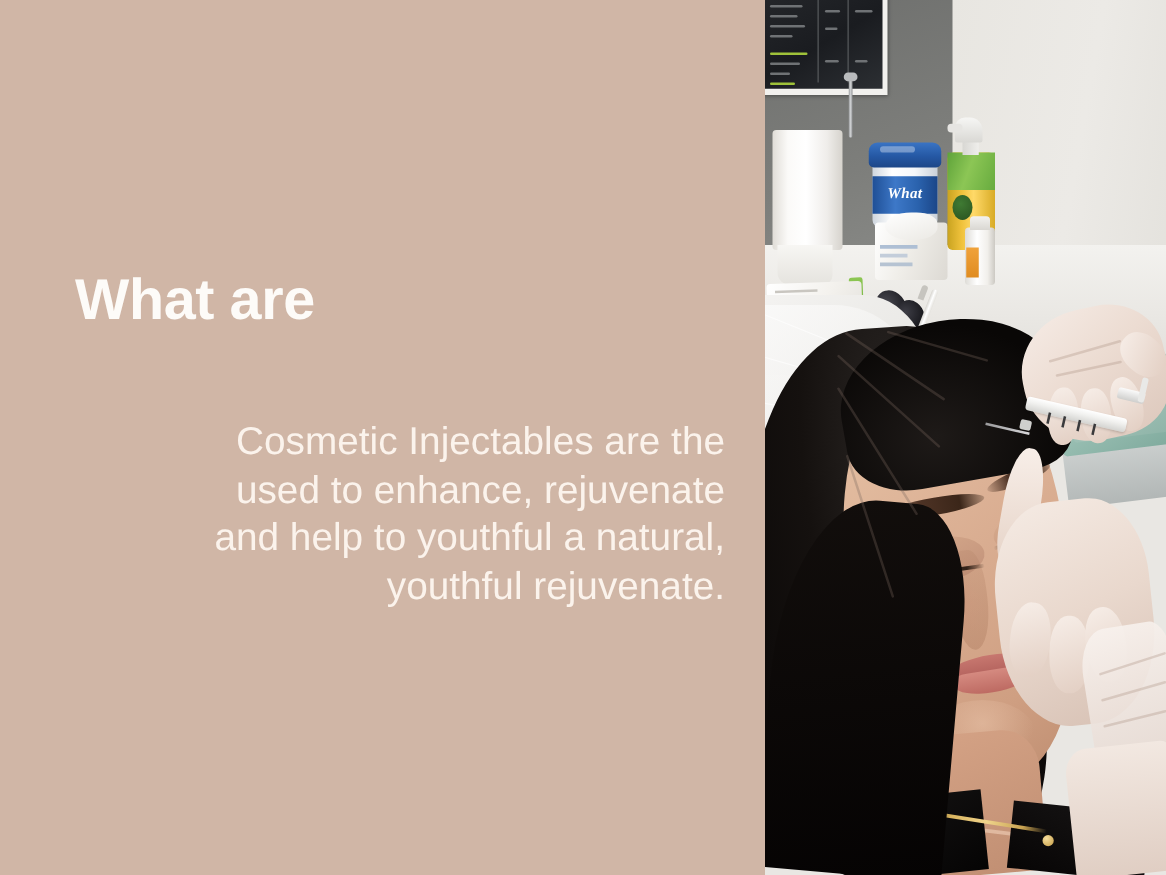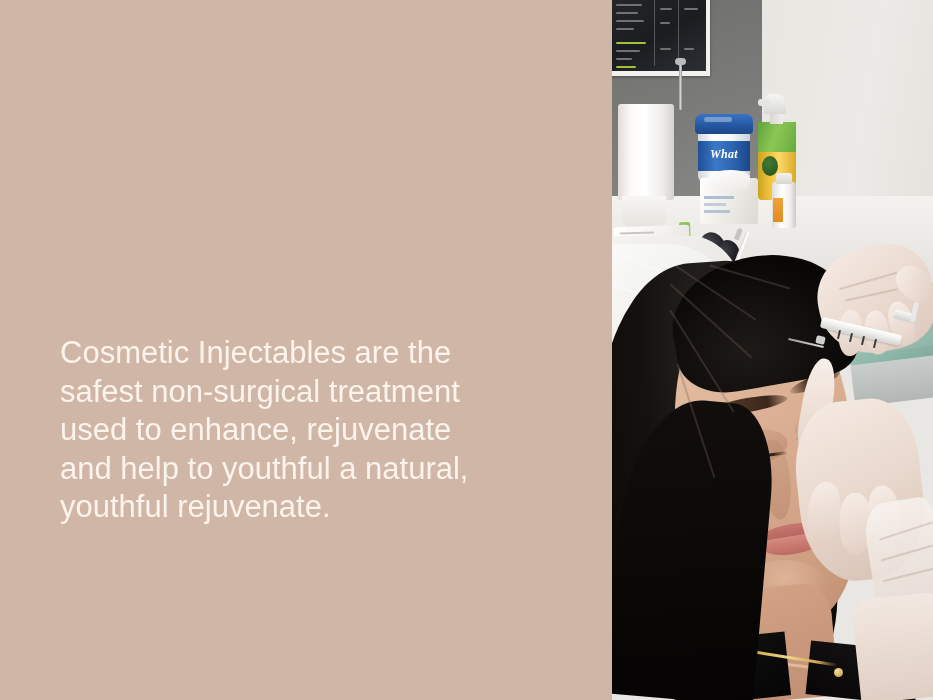--- a/index.html
+++ b/index.html
@@ -42,21 +42,21 @@
     position: absolute;
     left: 60px;
     top: 334px;
     width: 520px;
     margin: 0;
     font-size: 31px;
     line-height: 38.5px;
     font-weight: 400;
     color: #fbf3ec;
   }
-  #body-copy .bd-line { display: block; white-space: pre; }
+  #body-copy .bd-line { display: block; white-space: pre; text-align: right; }
 
   
   #photo-panel {
     position: absolute;
     left: 612px; top: 0;
     width: 321px;
     height: 700px;
     overflow: hidden;
     background: #e9e7e3;
   }
@@ -552,25 +552,25 @@
   }
 </style>
 </head>
 <body>
 
 <div id="slide">
 
   <div id="text-panel">
 
     <h1 id="headline">
+      <span class="hl-line">What are</span>
     </h1>
 
     <p id="body-copy">
       <span class="bd-line">Cosmetic Injectables are the</span>
-      <span class="bd-line">safest non-surgical treatment</span>
       <span class="bd-line">used to enhance, rejuvenate</span>
       <span class="bd-line">and help to youthful a natural,</span>
       <span class="bd-line">youthful rejuvenate.</span>
     </p>
 
   </div>
 
   <div id="photo-panel">
 
     <div class="ph wall-right"></div>

